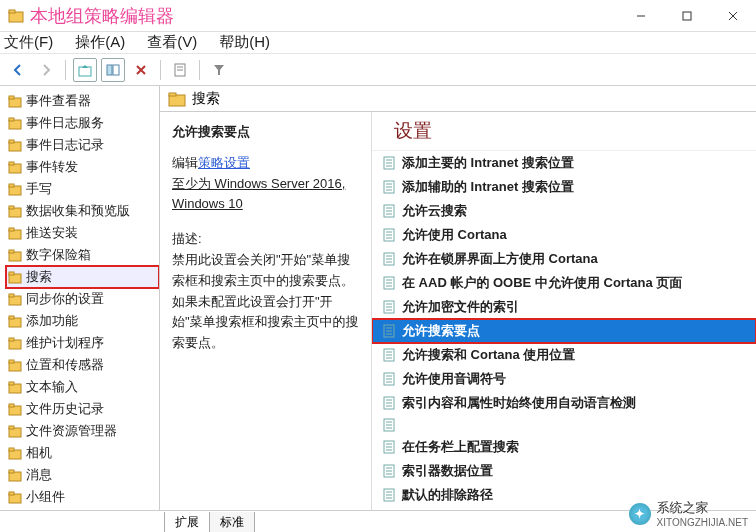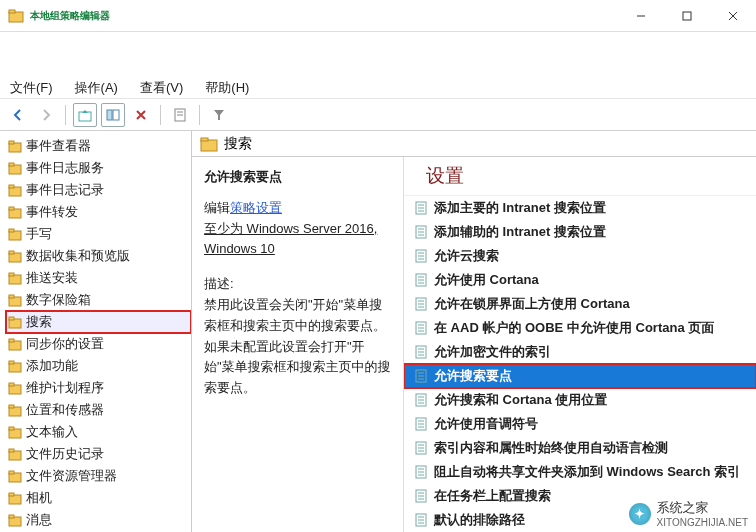--- a/index.html
+++ b/index.html
@@ -1,33 +1,33 @@
 <!DOCTYPE html>
 <html><head>
 <meta charset="utf-8">
 <style>
 * { box-sizing: border-box; margin: 0; padding: 0; font-family: "Microsoft YaHei", "Segoe UI", sans-serif; }
 body { width: 756px; height: 532px; background: #fff; overflow: hidden; font-size: 12px; position: relative; }
 
 .titlebar { height: 32px; display: flex; align-items: center; padding-left: 8px; border-bottom: 1px solid #ddd; }
 .titlebar .icon-folder { width: 16px; height: 16px; margin-right: 6px; }
-.titlebar .title { flex: 1; font-size: 10px; color: #15803d; font-weight: bold; }
+.titlebar .title { flex: 1; font-size: 18px; color: #ec4899; }
 .winbtn { width: 46px; height: 32px; display: flex; align-items: center; justify-content: center; color: #555; }
 
-.menubar { height: 22px; display: flex; align-items: center; padding-left: 6px; gap: 14px; font-size: 13px; color: #222; border-bottom: 1px solid #e5e5e5; margin-top: 45px; }
+.menubar { height: 22px; display: flex; align-items: center; gap: 14px; font-size: 15px; color: #222; border-bottom: 1px solid #e5e5e5; }
 .menuitem { padding: 2px 4px; }
 
 .toolbar { height: 32px; display: flex; align-items: center; gap: 4px; padding-left: 6px; border-bottom: 1px solid #d0d0d0; }
 .tbtn { width: 24px; height: 24px; display: flex; align-items: center; justify-content: center; }
 .tbtn svg { width: 16px; height: 16px; }
 .tsep { width: 1px; height: 20px; background: #ccc; margin: 0 3px; }
 .tbtn.boxed { border: 1px solid #9aa; border-radius: 2px; }
 
 .main { display: flex; height: 424px; }
-.tree-pane { width: 192px; border-right: 1px solid #ccc; overflow-y: auto; padding: 4px 0 4px 6px; }
+.tree-pane { width: 160px; border-right: 1px solid #ccc; overflow-y: auto; padding: 4px 0 4px 6px; }
 .tree-pane::-webkit-scrollbar { width: 16px; }
 .tree-pane::-webkit-scrollbar-thumb { background: #c0c0c0; }
 .tree-item { display: flex; align-items: center; padding: 2px 2px; font-size: 13px; color: #222; white-space: nowrap; }
 .tree-item .fold { width: 14px; height: 14px; margin-right: 4px; flex-shrink: 0; }
 .tree-item.selected { outline: 2px solid #d22; outline-offset: -1px; background: #eef; }
 
 .right-pane { flex: 1; display: flex; flex-direction: column; overflow: hidden; }
 .heading { height: 26px; background: #fff; border-bottom: 1px solid #ccc; display: flex; align-items: center; padding-left: 8px; gap: 6px; font-size: 14px; }
 .heading .fold { width: 18px; height: 16px; }
 .content-row { flex: 1; display: flex; overflow: hidden; }
@@ -396,30 +396,38 @@
                 </svg></span>
               <span>索引内容和属性时始终使用自动语言检测</span>
             </div>
             <div class="setting-row">
               <span class="sicon"><svg viewBox="0 0 14 14">
                   <rect x="2" y="1" width="10" height="12" fill="none" stroke="#7aa"></rect>
                   <line x1="4" y1="4" x2="10" y2="4" stroke="#7aa"></line>
                   <line x1="4" y1="7" x2="10" y2="7" stroke="#7aa"></line>
                   <line x1="4" y1="10" x2="10" y2="10" stroke="#7aa"></line>
                 </svg></span>
-              <span>阻止自动将共享文件夹添加到 Windows Search 索引</span>
             </div>
             <div class="setting-row">
               <span class="sicon"><svg viewBox="0 0 14 14">
                   <rect x="2" y="1" width="10" height="12" fill="none" stroke="#7aa"></rect>
                   <line x1="4" y1="4" x2="10" y2="4" stroke="#7aa"></line>
                   <line x1="4" y1="7" x2="10" y2="7" stroke="#7aa"></line>
                   <line x1="4" y1="10" x2="10" y2="10" stroke="#7aa"></line>
                 </svg></span>
               <span>在任务栏上配置搜索</span>
+            </div>
+            <div class="setting-row">
+              <span class="sicon"><svg viewBox="0 0 14 14">
+                  <rect x="2" y="1" width="10" height="12" fill="none" stroke="#7aa"></rect>
+                  <line x1="4" y1="4" x2="10" y2="4" stroke="#7aa"></line>
+                  <line x1="4" y1="7" x2="10" y2="7" stroke="#7aa"></line>
+                  <line x1="4" y1="10" x2="10" y2="10" stroke="#7aa"></line>
+                </svg></span>
+              <span>索引器数据位置</span>
             </div>
             <div class="setting-row">
               <span class="sicon"><svg viewBox="0 0 14 14">
                   <rect x="2" y="1" width="10" height="12" fill="none" stroke="#7aa"></rect>
                   <line x1="4" y1="4" x2="10" y2="4" stroke="#7aa"></line>
                   <line x1="4" y1="7" x2="10" y2="7" stroke="#7aa"></line>
                   <line x1="4" y1="10" x2="10" y2="10" stroke="#7aa"></line>
                 </svg></span>
               <span>默认的排除路径</span>
             </div>

